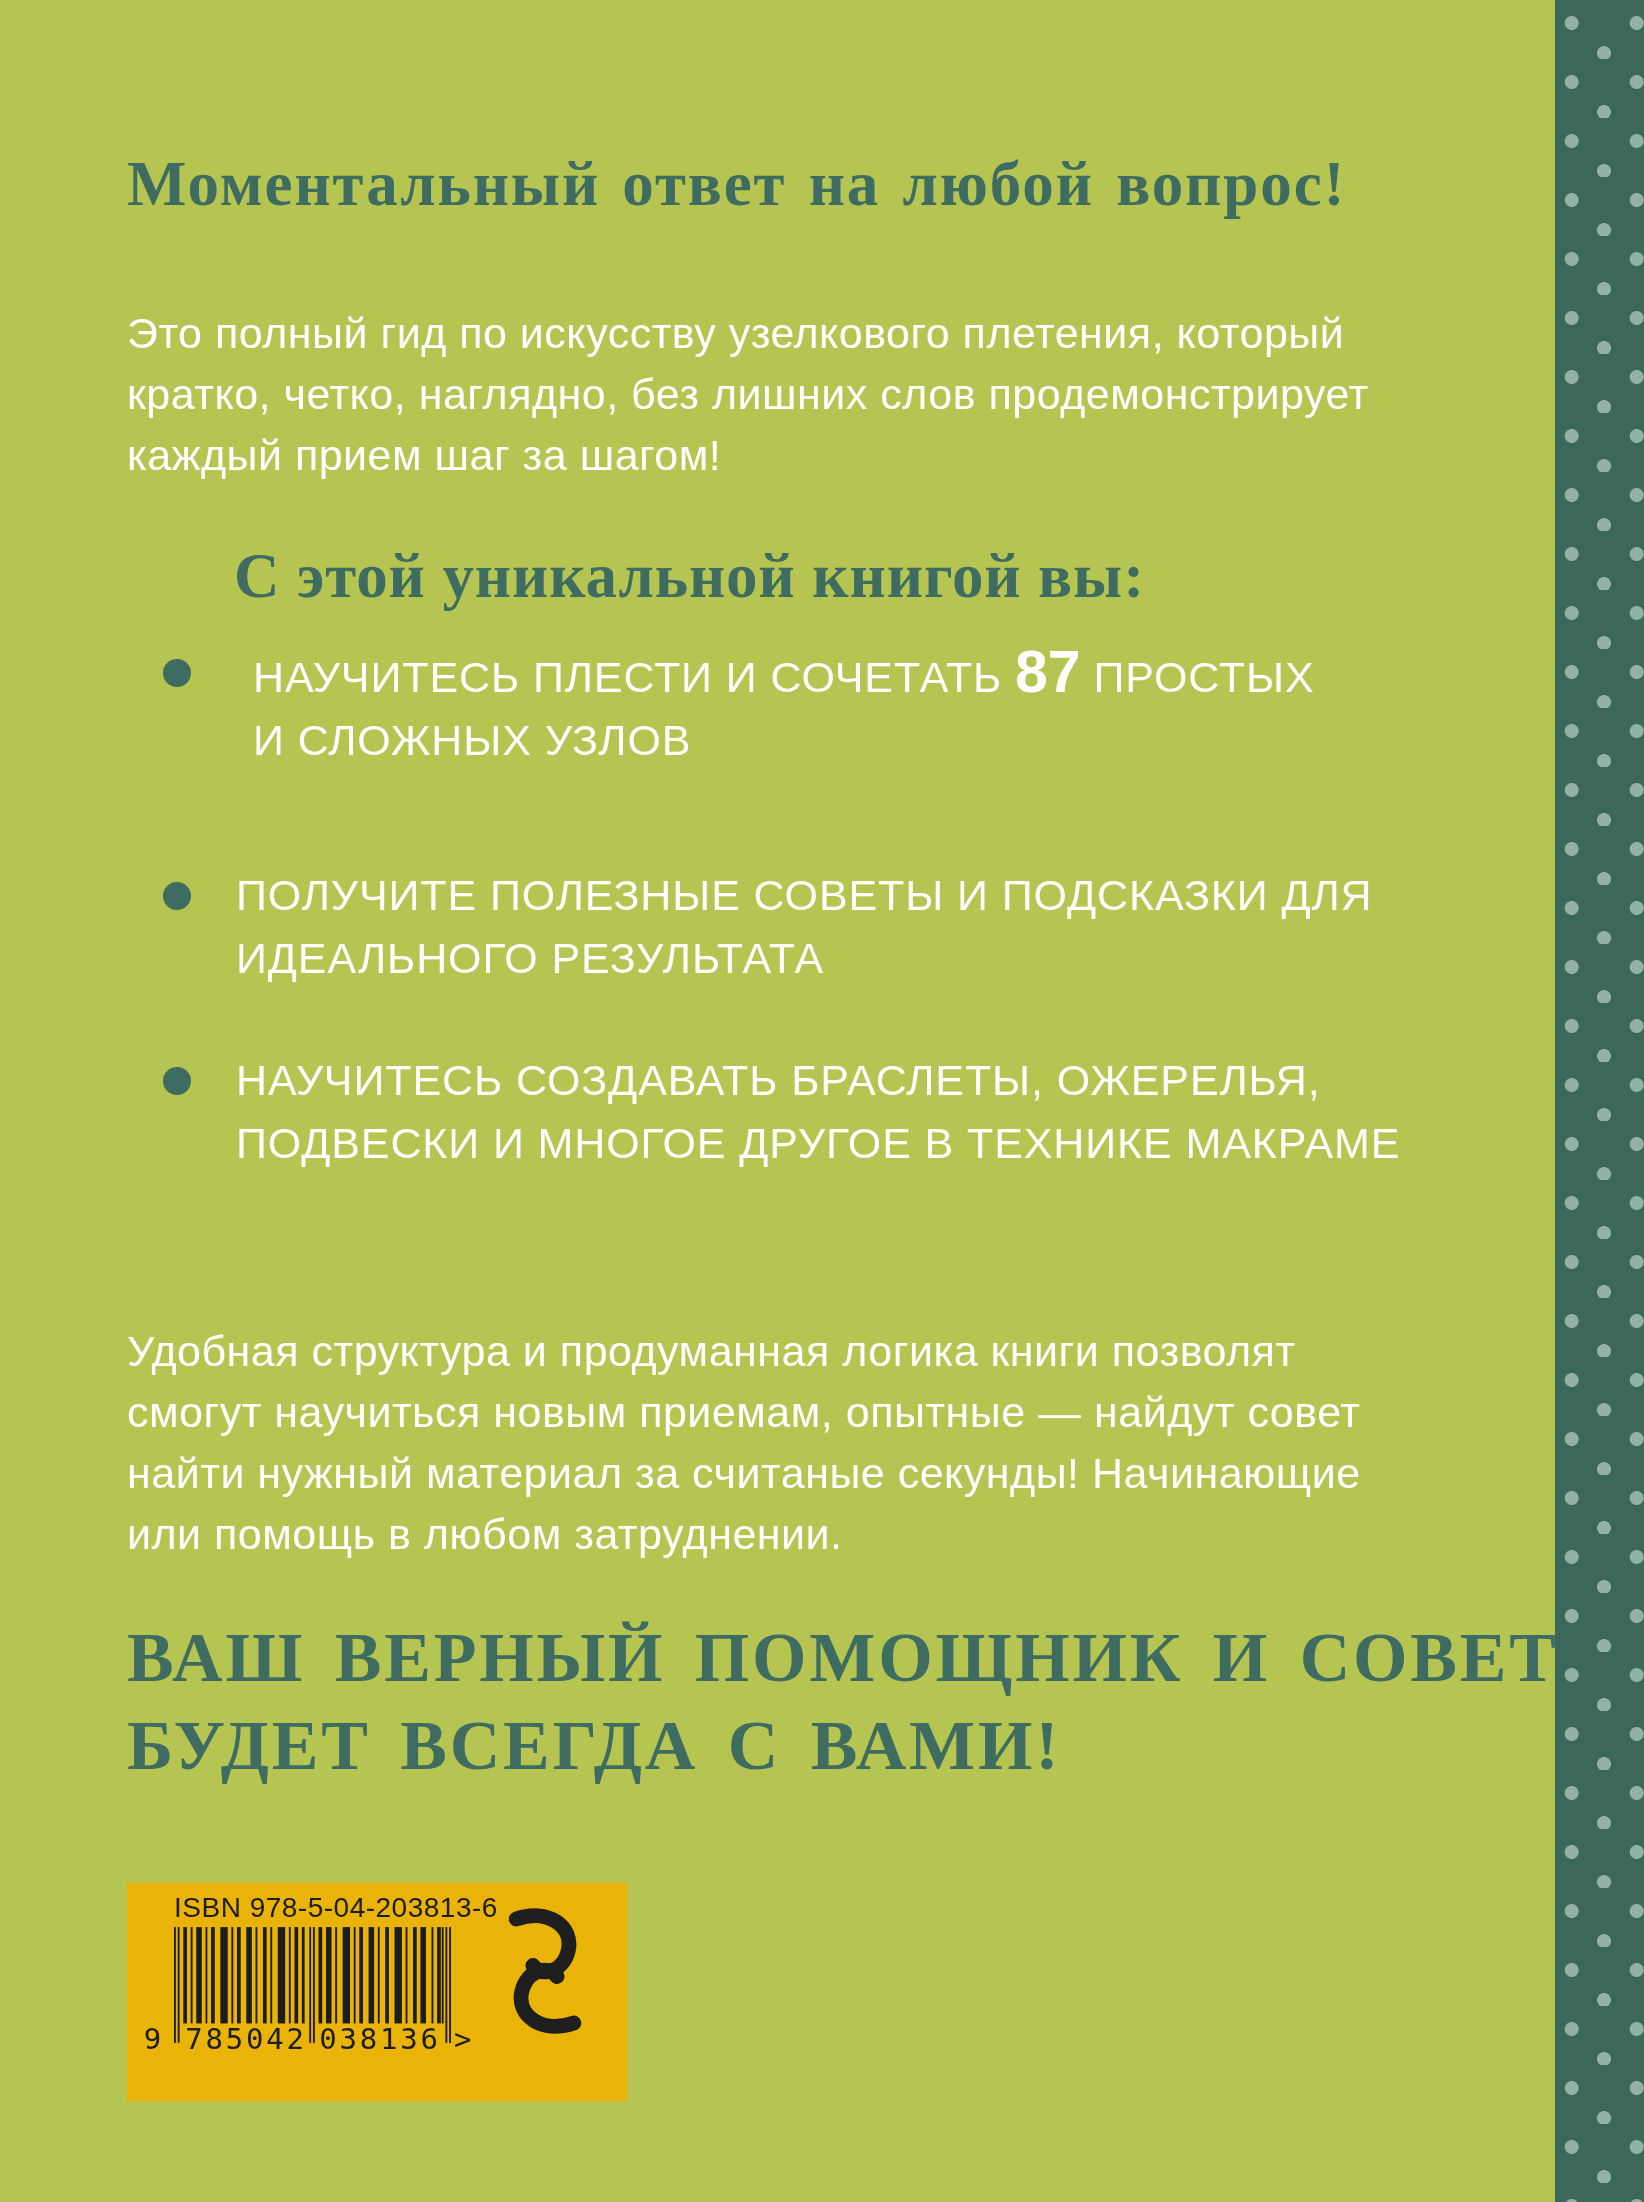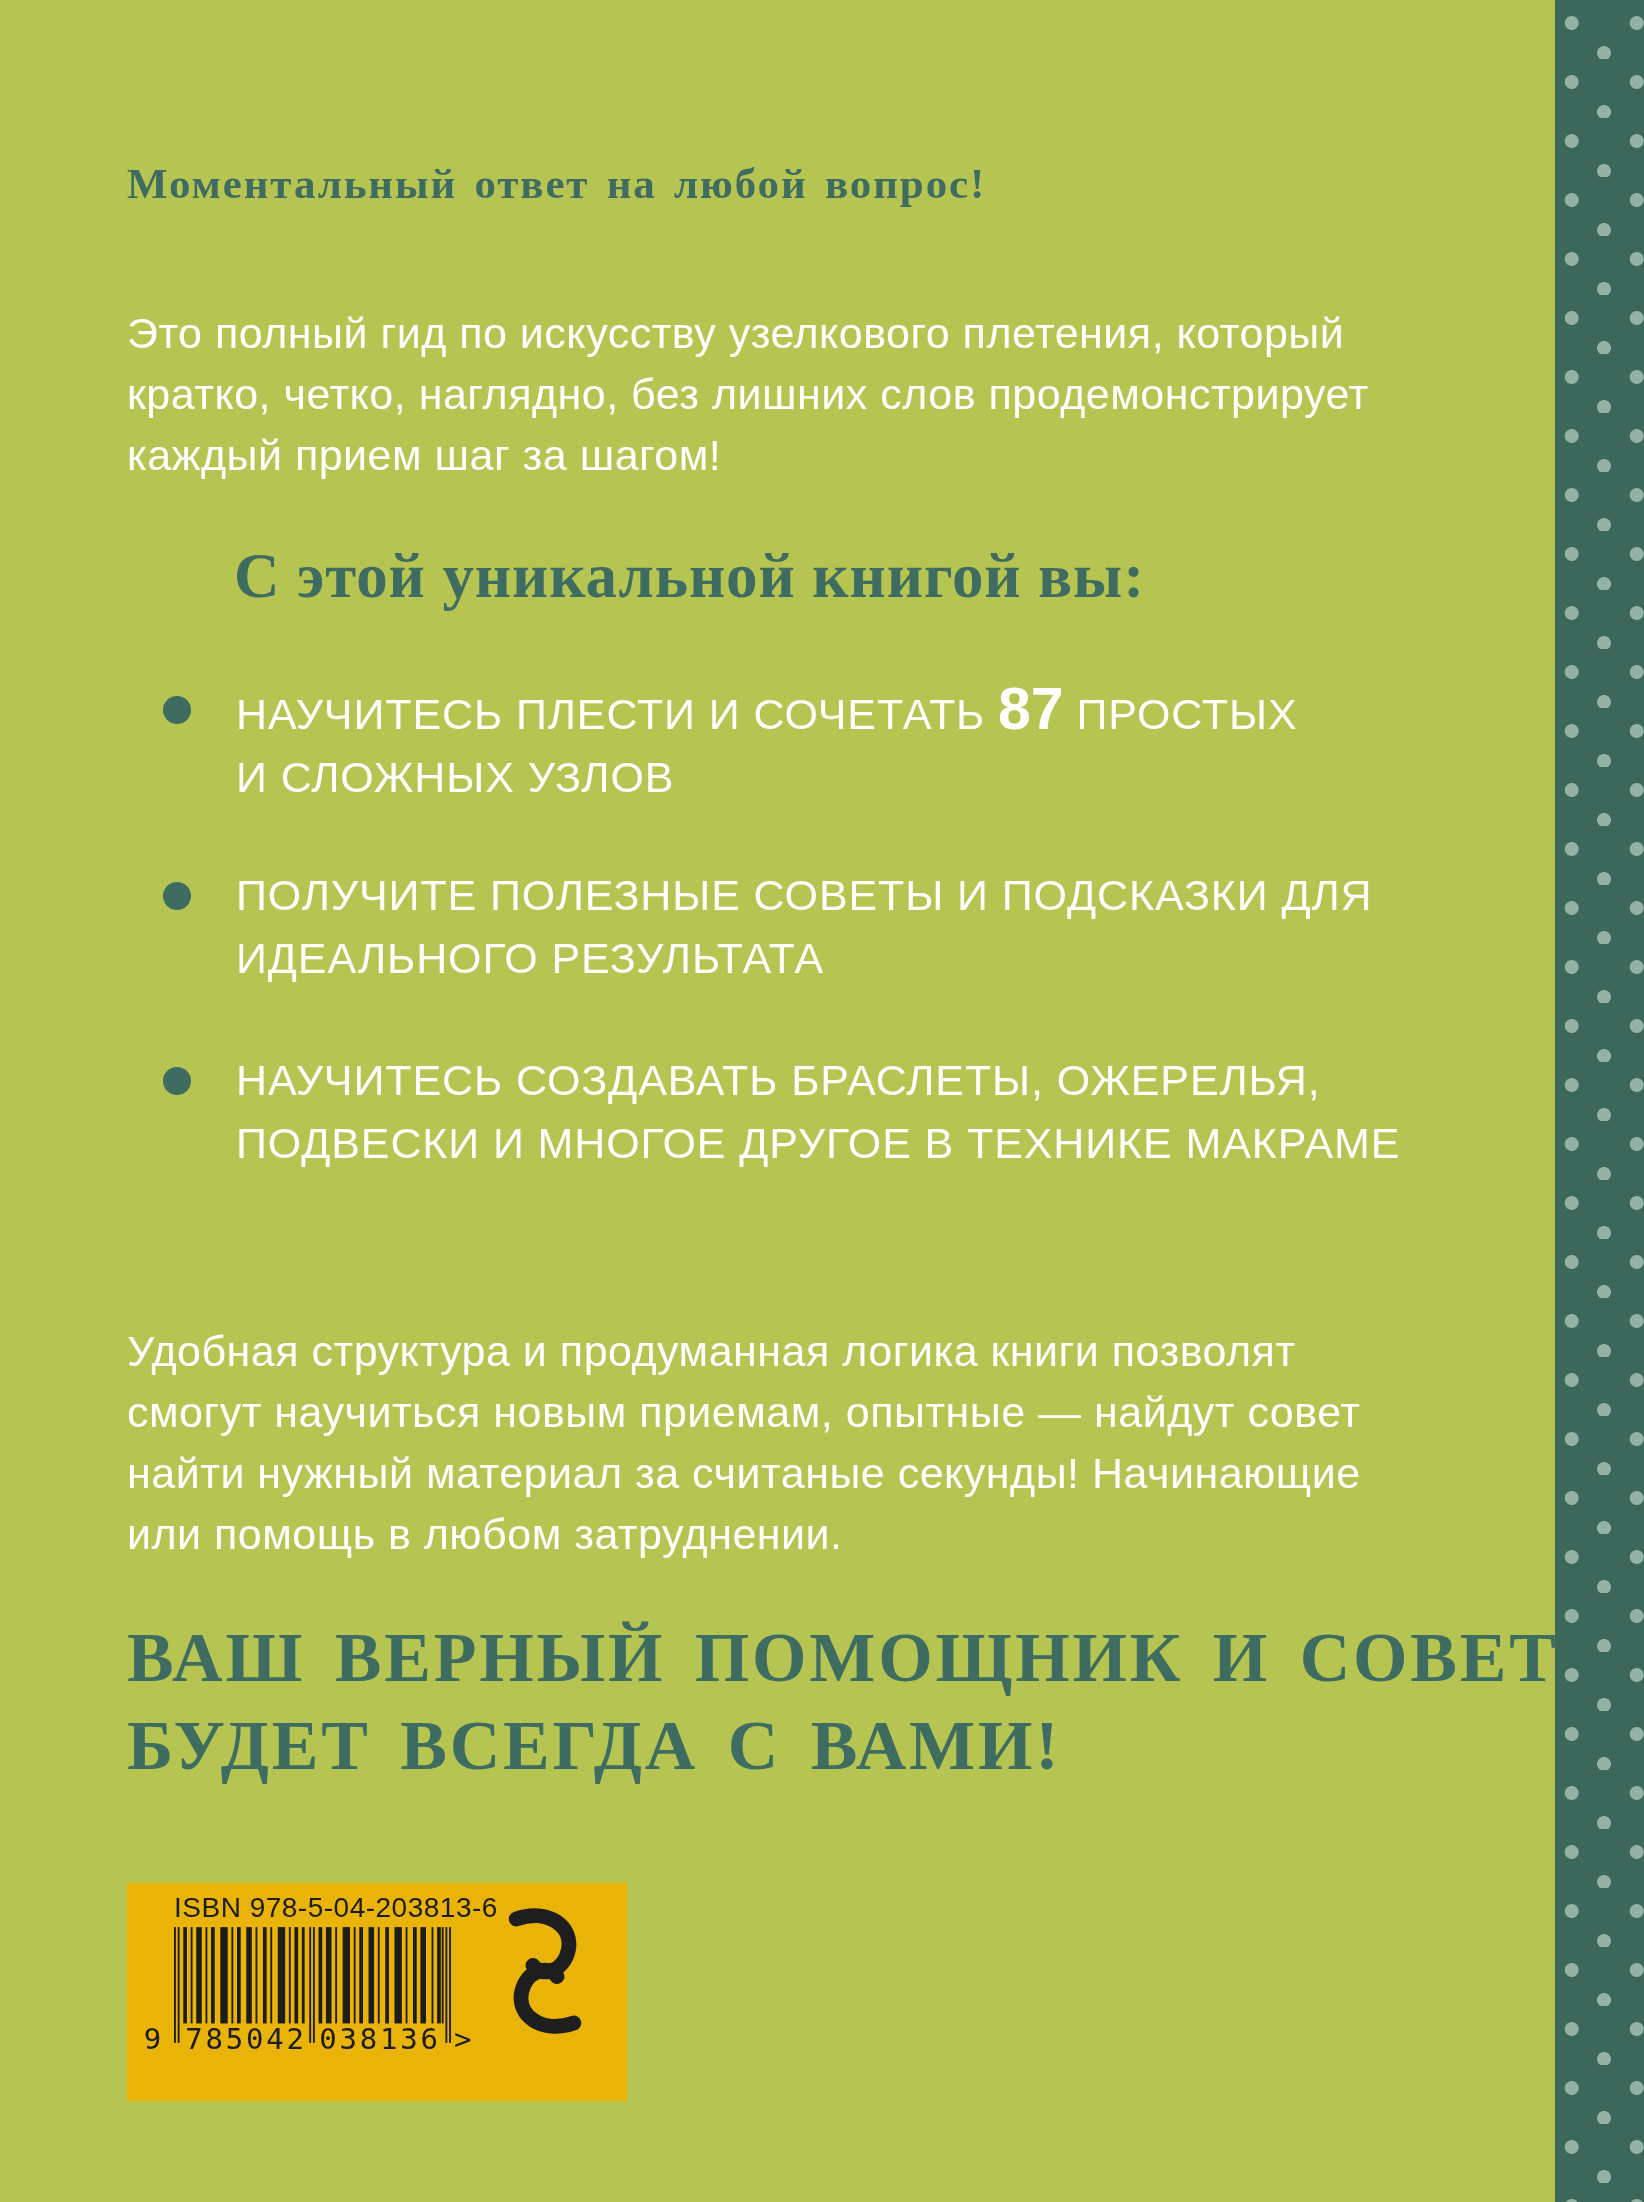--- a/index.html
+++ b/index.html
@@ -23,21 +23,21 @@
     position:absolute;top:0;right:0;width:90px;height:2202px;
     background-color:var(--strip-background);
     background-image:
       radial-gradient(circle at 16.7px 23px, var(--strip-dot) 6.5px, rgba(0,0,0,0) 7.4px),
       radial-gradient(circle at 49px 53px, var(--strip-dot) 6.5px, rgba(0,0,0,0) 7.4px);
     background-size:65px 59px;
   }
   .headline{
     position:absolute;left:127px;top:148px;margin:0;
     font-family:"Liberation Serif",serif;font-weight:bold;
-    font-size:43px;line-height:72px;letter-spacing:1.9px;word-spacing:4.6px;
+    font-size:63px;line-height:72px;letter-spacing:1.9px;word-spacing:4.6px;
     color:var(--accent-teal);white-space:nowrap;
   }
   .intro,.outro{
     position:absolute;left:127px;
     color:var(--text-white);
     font-size:43px;line-height:61px;font-weight:500;letter-spacing:0.5px;
     white-space:nowrap;
     margin-top:44px;
   }
   .intro{top:259px;}
@@ -99,21 +99,21 @@
   <h1 class="headline">Моментальный ответ на любой вопрос!</h1>
 
   <div class="intro">
     <div>Это полный гид по искусству узелкового плетения, который</div>
     <div>кратко, четко, наглядно, без лишних слов продемонстрирует</div>
     <div>каждый прием шаг за шагом!</div>
   </div>
 
   <h2 class="subheading">С этой уникальной книгой вы:</h2>
 
-  <div class="bullet" style="top:678px;">
+  <div class="bullet" style="top:641px;gap:17px;">
     <span class="dot"></span>
     <div class="bullet-text">
       <div><span>НАУЧИТЕСЬ ПЛЕСТИ И СОЧЕТАТЬ </span><span class="num">87</span><span> ПРОСТЫХ</span></div>
       <div>И СЛОЖНЫХ УЗЛОВ</div>
     </div>
   </div>
 
   <div class="bullet" style="top:864px;">
     <span class="dot"></span>
     <div class="bullet-text">

